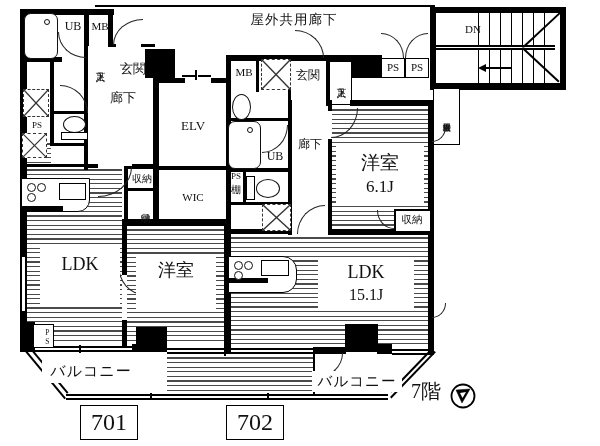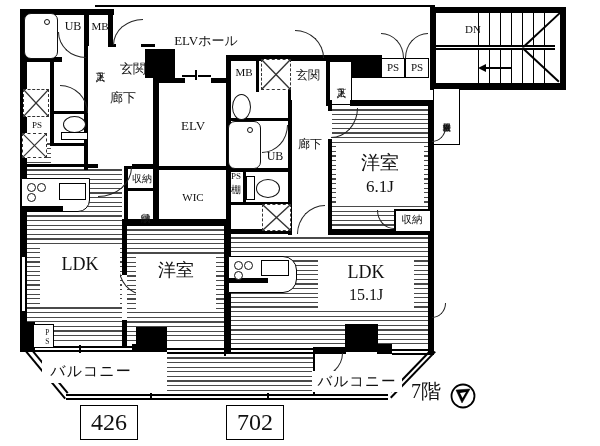--- a/index.html
+++ b/index.html
@@ -214,21 +214,21 @@
   <div class="tl" style="left:150px;top:393px;width:2px;height:6px"></div>
   <div class="tl" style="left:267px;top:393px;width:2px;height:6px"></div>
 
   <div class="box" style="left:33px;top:324px;width:21px;height:24px"></div>
 
   <div class="patch" style="left:40px;top:248px;width:80px;height:58px"></div>
   <div class="patch" style="left:136px;top:254px;width:80px;height:58px"></div>
   <div class="patch" style="left:336px;top:144px;width:88px;height:62px"></div>
   <div class="patch" style="left:318px;top:258px;width:96px;height:52px"></div>
 
-  <div class="lbl" style="left:170px;top:33px;width:72px;height:15px;font-size:13px">ELVホール</div>
+  <div class="lbl" style="left:238px;top:12px;width:112px;height:16px;font-size:13.5px;letter-spacing:1px">屋外共用廊下</div>
   <div class="lbl" style="left:172px;top:118px;width:42px;height:15px;font-size:13px">ELV</div>
   <div class="lbl" style="left:172px;top:190px;width:42px;height:15px;font-size:11px">WIC</div>
   <div class="lbl" style="left:461px;top:23px;width:24px;height:13px;font-size:11px">DN</div>
 
   <div class="lbl" style="left:60px;top:19px;width:26px;height:14px;font-size:12px">UB</div>
   <div class="lbl" style="left:89px;top:20px;width:22px;height:13px;font-size:11px">MB</div>
   <div class="lbl vt" style="left:92px;top:46px;width:15px;height:38px;font-size:9.5px">下足入</div>
   <div class="lbl" style="left:114px;top:61px;width:38px;height:15px;font-size:13px">玄関</div>
   <div class="lbl" style="left:104px;top:90px;width:38px;height:15px;font-size:13px">廊下</div>
   <div class="lbl" style="left:24px;top:120px;width:26px;height:12px;font-size:9px">PS</div>
@@ -249,21 +249,21 @@
   <div class="lbl" style="left:262px;top:149px;width:26px;height:14px;font-size:12px">UB</div>
   <div class="lbl" style="left:226px;top:171px;width:20px;height:12px;font-size:9px">PS</div>
   <div class="lbl" style="left:226px;top:184px;width:20px;height:13px;font-size:10px">棚</div>
   <div class="lbl" style="left:336px;top:152px;width:88px;height:21px;font-size:19px">洋室</div>
   <div class="lbl" style="left:336px;top:177px;width:88px;height:20px;font-size:17px">6.1J</div>
   <div class="lbl" style="left:394px;top:212px;width:36px;height:15px;font-size:10.5px">収納</div>
   <div class="lbl" style="left:318px;top:262px;width:96px;height:20px;font-size:18px">LDK</div>
   <div class="lbl" style="left:318px;top:286px;width:96px;height:19px;font-size:16px">15.1J</div>
   <div class="lbl patch" style="left:312px;top:371px;width:90px;height:21px;font-size:14.5px;letter-spacing:1px">バルコニー</div>
 
-  <div class="numbox" style="left:80px;top:405px;width:56px;height:33px">426</div>
+  <div class="numbox" style="left:80px;top:405px;width:56px;height:33px">701</div>
   <div class="numbox" style="left:226px;top:405px;width:56px;height:33px">702</div>
 
   <div class="lbl" style="left:404px;top:379px;width:44px;height:24px;font-size:20px">7階</div>
   <div style="position:absolute;left:449px;top:382px;width:28px;height:28px">
     <svg width="28" height="28" viewBox="0 0 28 28">
       <circle cx="14" cy="14" r="11.5" fill="none" stroke="#000" stroke-width="1.8"></circle>
       <polygon points="7,8 21,7 13,21" fill="#000" stroke="#000" stroke-width="0.5"></polygon>
       <polygon points="11,11 17,10 13.5,16" fill="#fff"></polygon>
     </svg>
   </div>

